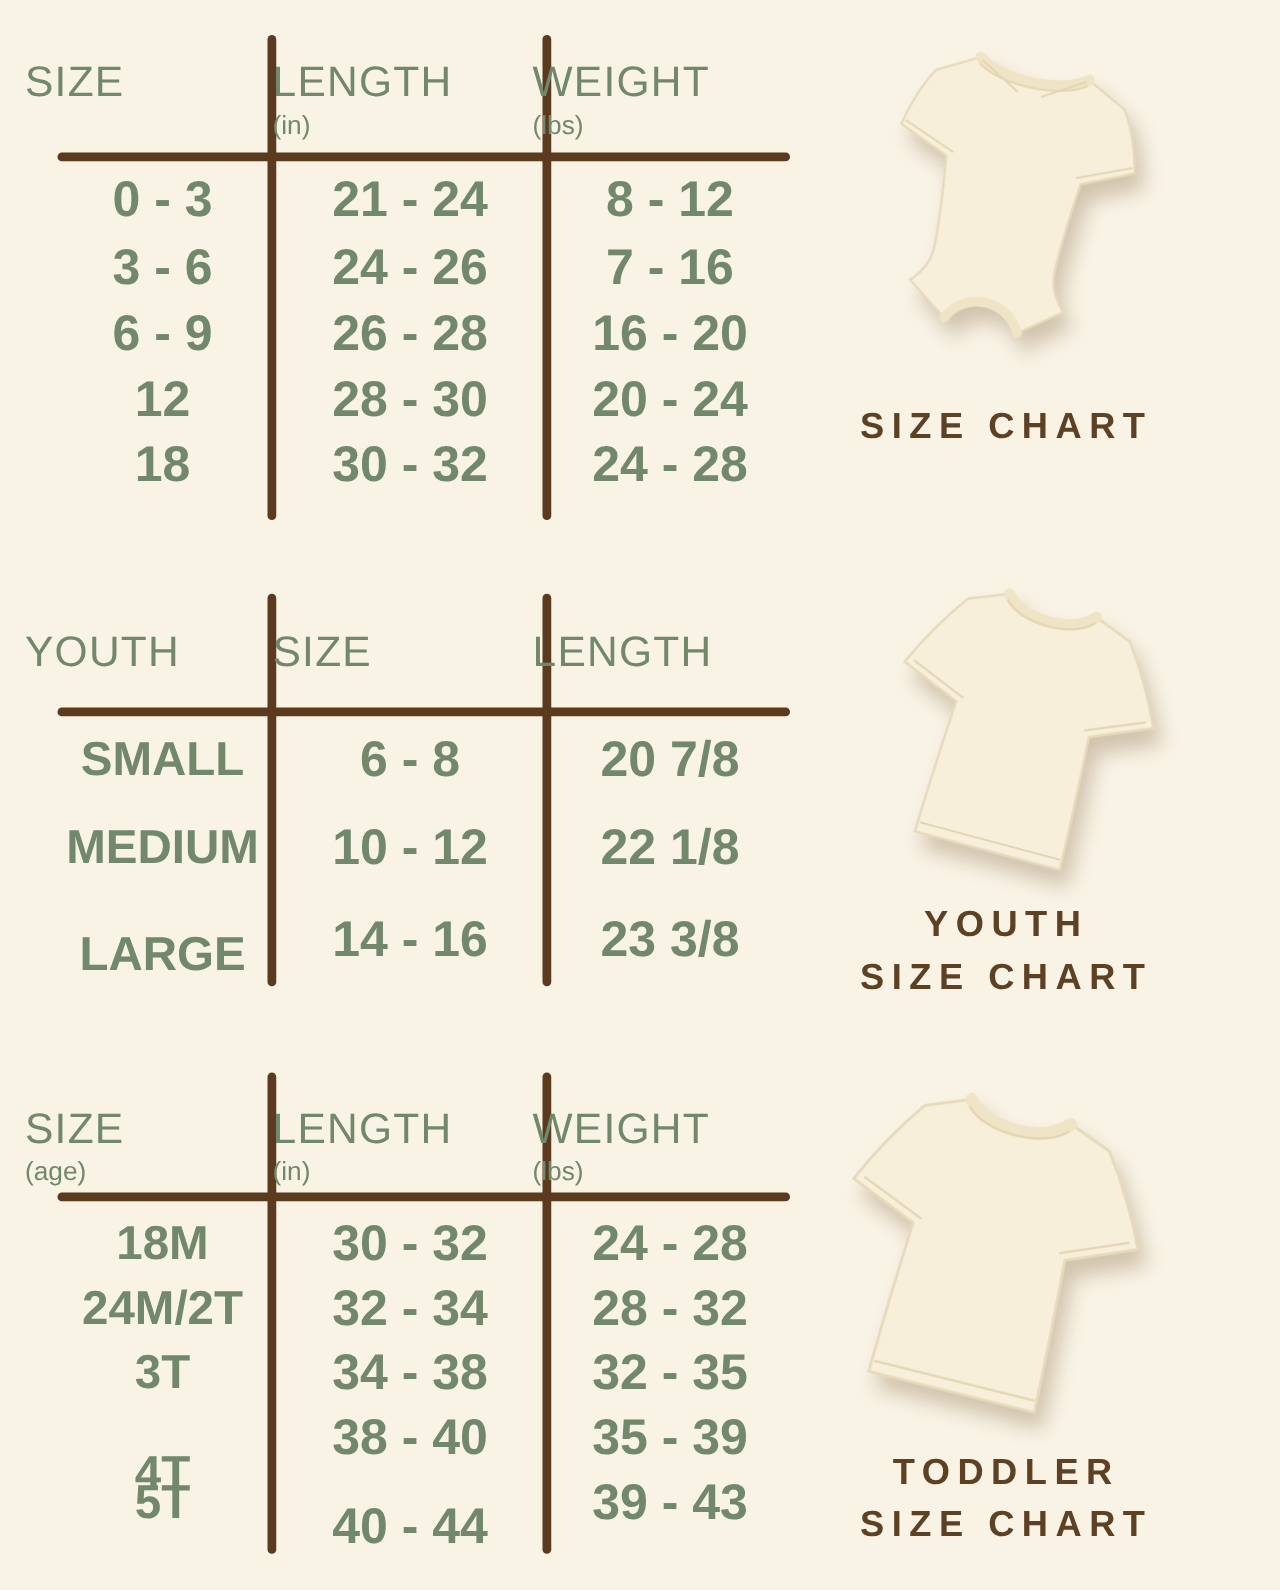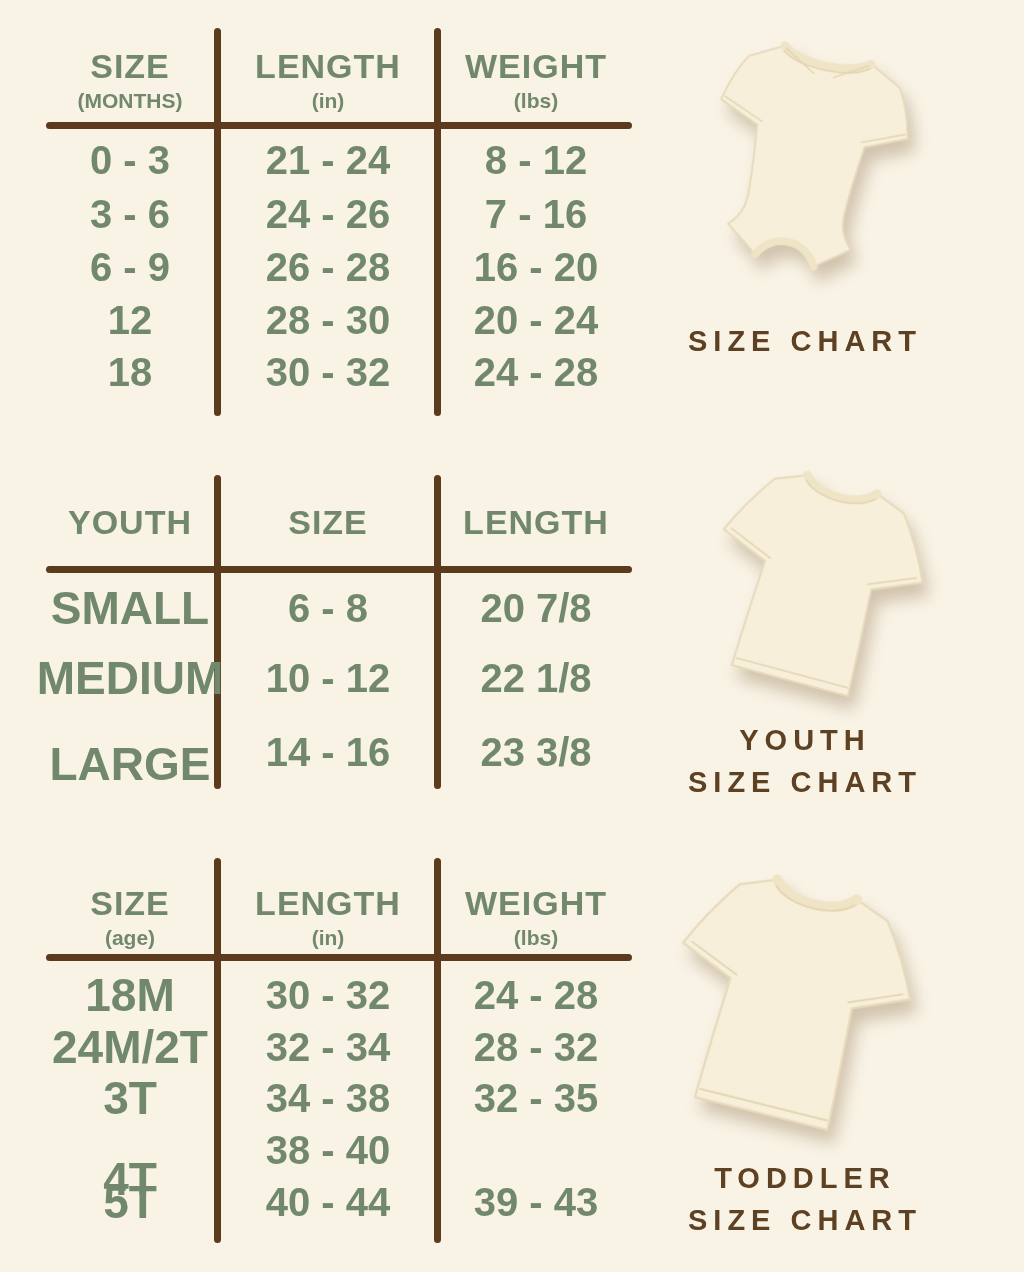--- a/index.html
+++ b/index.html
@@ -24,25 +24,25 @@
 
   
   .tbl{position:absolute;left:0;width:640px;}
   .vline{position:absolute;top:0;width:7px;height:100%;
          background:var(--brown);border-radius:4px;}
   .v1{left:214px;} .v2{left:434px;}
   .hline{position:absolute;left:46px;width:586px;height:7px;
          background:var(--brown);border-radius:4px;}
   .cell{position:absolute;height:50px;line-height:50px;text-align:center;
         font-weight:bold;font-size:40px;color:var(--green);white-space:nowrap;}
-  .cell.sm{font-size:46px;}
+  .cell.sm{font-size:38px;}
   .c1{left:20px;width:220px;}
   .c2{left:218px;width:220px;}
   .c3{left:426px;width:220px;}
-  .hcell{position:absolute;text-align:center;color:var(--green);font-weight:bold;}
+  .hcell{position:absolute;color:var(--green);font-weight:normal;}
   .hmain{display:block;font-size:34px;line-height:44px;letter-spacing:1px;}
   .hsub{display:block;font-size:21px;line-height:26px;}
 
   
   .garment{position:absolute;}
   .garment svg{display:block;width:100%;height:100%;
     filter:drop-shadow(9px 11px 8px rgba(150,125,90,.40));}
   .fig-label{position:absolute;left:645px;width:320px;text-align:center;
     font-weight:bold;font-size:29px;line-height:42px;letter-spacing:6px;
     color:var(--label);white-space:nowrap;}
@@ -53,21 +53,20 @@
 
 <div class="canvas">
 
   <section class="tbl" style="top:28px;height:388px;">
     <div class="vline v1"></div>
     <div class="vline v2"></div>
     <div class="hline" style="top:94px;"></div>
 
     <div class="hcell c1" style="top:16px;">
       <span class="hmain">SIZE</span>
-      <span class="hsub">(MONTHS)</span>
     </div>
     <div class="hcell c2" style="top:16px;">
       <span class="hmain">LENGTH</span>
       <span class="hsub">(in)</span>
     </div>
     <div class="hcell c3" style="top:16px;">
       <span class="hmain">WEIGHT</span>
       <span class="hsub">(lbs)</span>
     </div>
 
@@ -145,23 +144,24 @@
     <div class="cell c1 sm" style="top:164px;">24M/2T</div>
     <div class="cell c2" style="top:164px;">32 - 34</div>
     <div class="cell c3" style="top:164px;">28 - 32</div>
 
     <div class="cell c1 sm" style="top:215px;">3T</div>
     <div class="cell c2" style="top:215px;">34 - 38</div>
     <div class="cell c3" style="top:215px;">32 - 35</div>
 
     <div class="cell c1 sm" style="top:267px;margin-top:29px;">4T</div>
     <div class="cell c2" style="top:267px;">38 - 40</div>
+    <div class="cell c3" style="top:267px;">35 - 39</div>
 
     <div class="cell c1 sm" style="top:319px;">5T</div>
-    <div class="cell c2" style="top:319px;">40 - 44</div>
+    <div class="cell c2" style="top:338px;">40 - 44</div>
     <div class="cell c3" style="top:319px;">39 - 43</div>
   </section>
 
   <svg width="0" height="0" style="position:absolute;" aria-hidden="true">
     <defs>
       <g id="tee-shape">
         <path d="M88,22 C102,36 146,36 160,22 L191,34 C204,52 218,76 227,96
                  L179,116 C181,150 183,190 184,225 L64,225 C65,190 67,150 69,116
                  L21,96 C30,76 44,52 57,34 Z" fill="#f7efda" stroke="#e7dabb" stroke-width="2"></path>
         <path d="M88,22 C102,40 146,40 160,22" fill="none" stroke="#efe4c6" stroke-width="9" stroke-linecap="round"></path>

